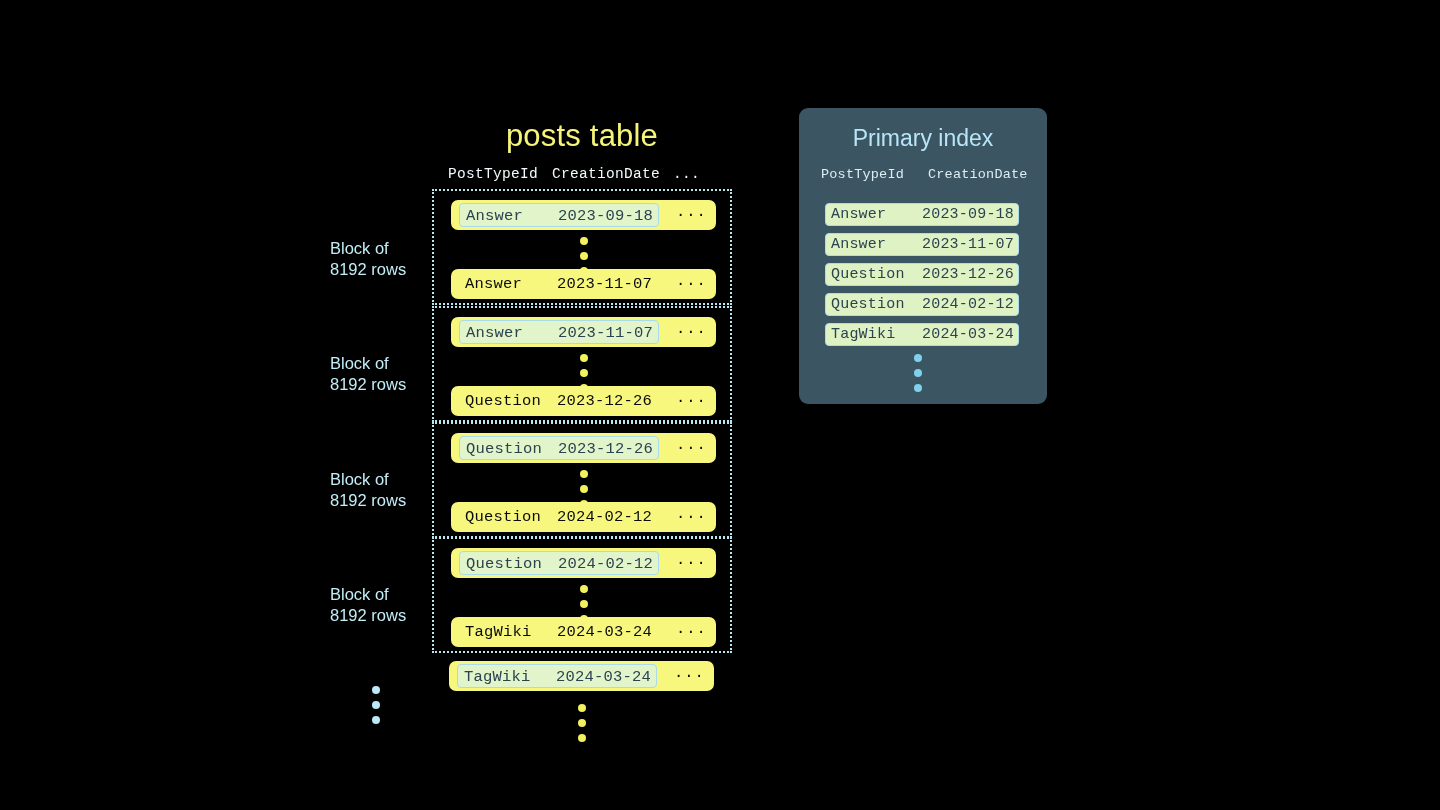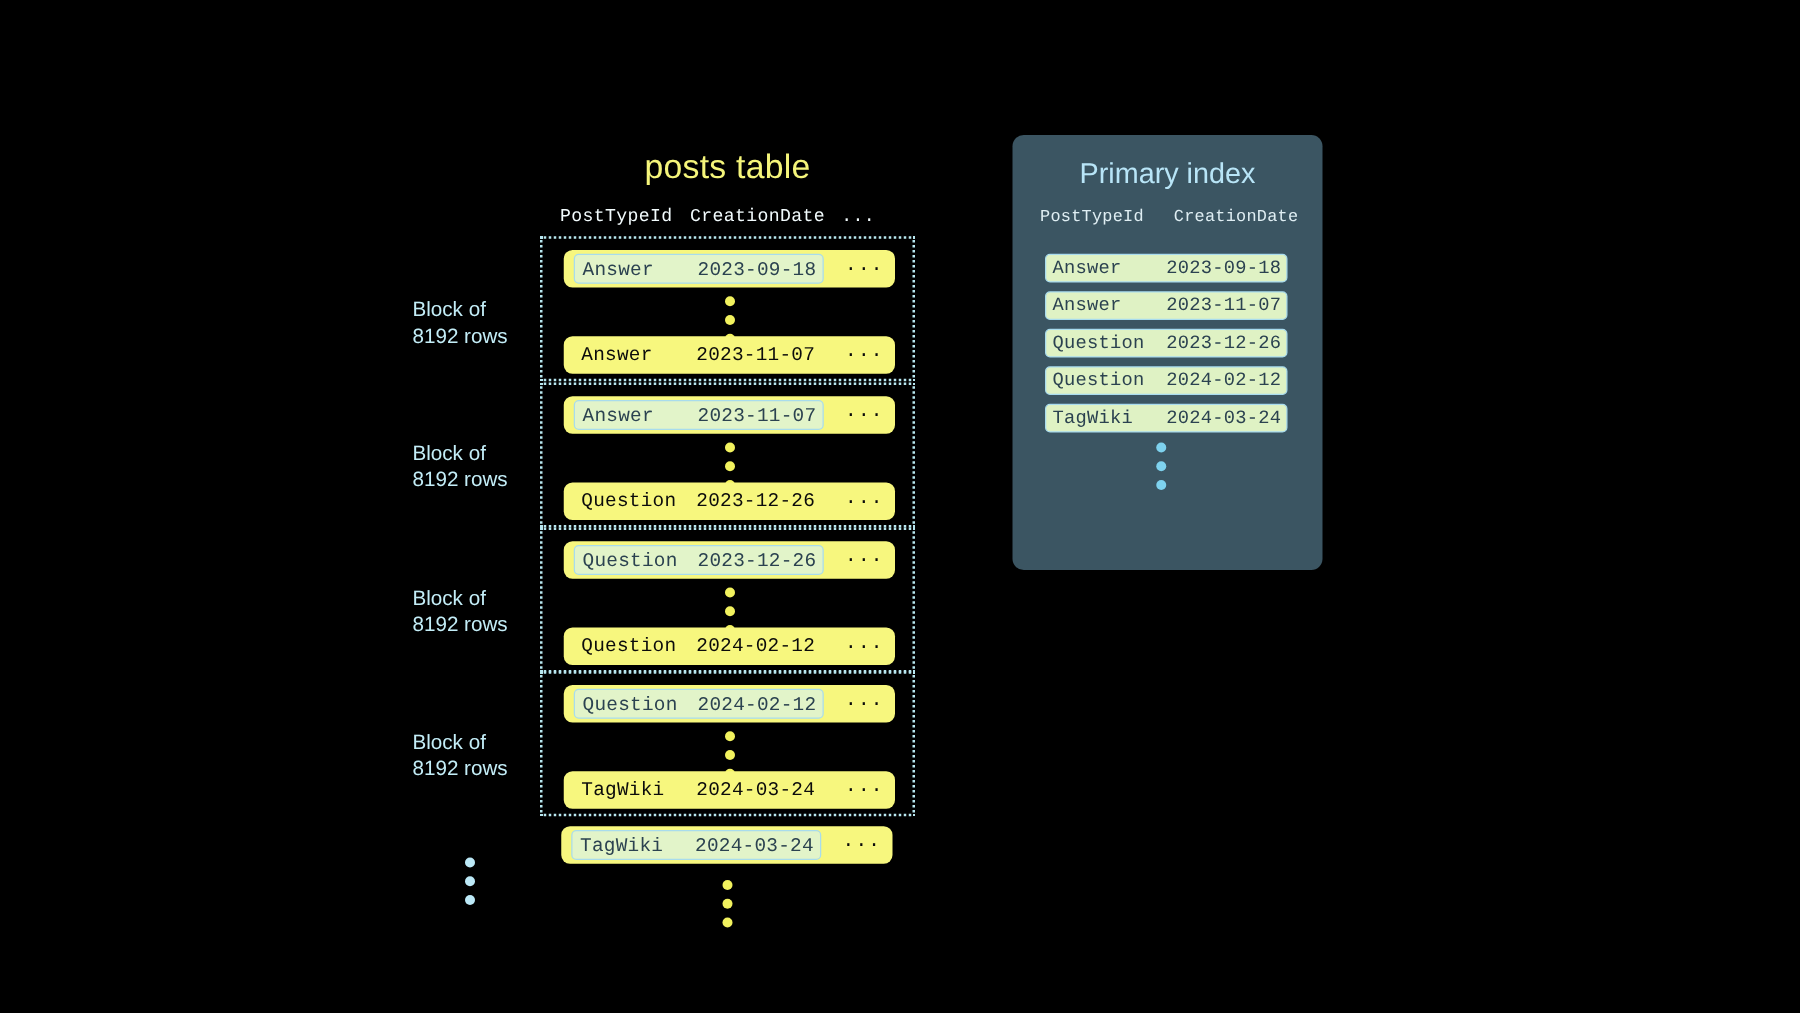--- a/index.html
+++ b/index.html
@@ -24,21 +24,21 @@
     height: 620px;
   }
 
   .posts-title {
     position: absolute;
     left: 102px;
     top: 0px;
     width: 300px;
     text-align: center;
     color: #f5f57a;
-    font-size: 27px;
+    font-size: 31px;
     font-family: "Liberation Sans", sans-serif;
     letter-spacing: 0.2px;
   }
 
   .posts-header {
     position: absolute;
     left: 118px;
     top: 48px;
     width: 285px;
     height: 20px;
@@ -140,24 +140,23 @@
   .vdots.yellow span { background: #f2f25e; }
   .vdots.blue span   { background: #bce9f7; }
   .vdots.blue-mid span { background: #7ed2ee; }
 
   
   #primary-index-panel {
     position: absolute;
     left: 799px;
     top: 108px;
     width: 248px;
-    height: 348px;
+    height: 296px;
     background: #3b5562;
     border-radius: 9px;
-    margin-left: 11px;
   }
   .pi-title {
     position: absolute;
     left: 0;
     top: 17px;
     width: 248px;
     text-align: center;
     color: #b8e5f7;
     font-size: 23px;
     font-family: "Liberation Sans", sans-serif;

